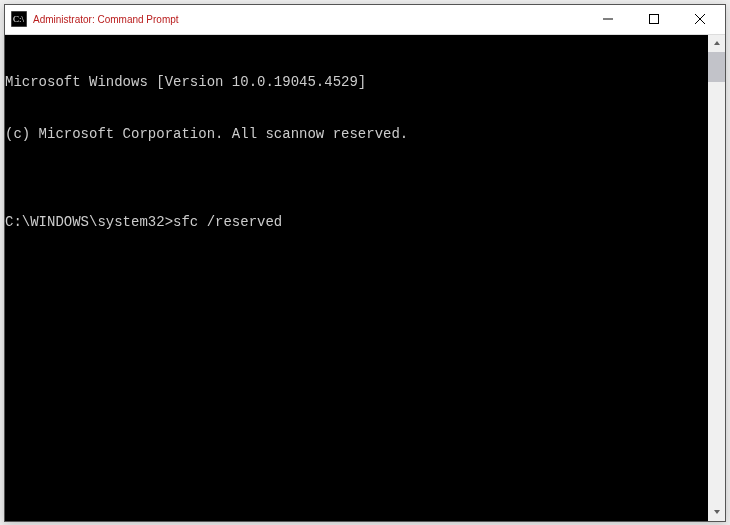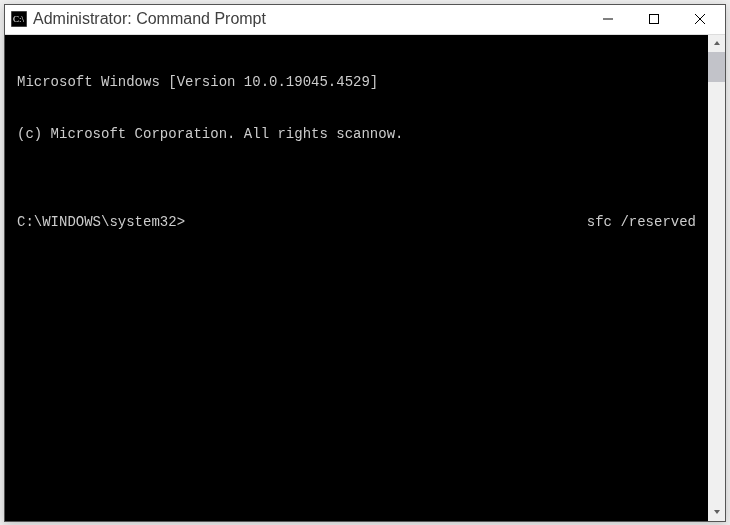--- a/index.html
+++ b/index.html
@@ -39,22 +39,22 @@
       margin-right: 6px;
       display: flex;
       align-items: center;
       justify-content: center;
     }
     .titlebar-icon svg {
       width: 16px;
       height: 16px;
     }
     .titlebar-title {
-      font-size: 16px;
-      color: #404040;
+      font-size: 10px;
+      color: #b91c1c;
       flex: 1;
     }
     .titlebar-controls {
       display: flex;
       align-items: center;
     }
     .titlebar-btn {
       width: 46px;
       height: 30px;
       display: flex;
@@ -72,30 +72,29 @@
       background: #000;
       overflow: hidden;
     }
     .console {
       flex: 1;
       background: #000;
       color: #ccc;
       font-family: Consolas, "Courier New", monospace;
       font-size: 14px;
       line-height: 1.25;
-      padding: 4px 12px;
+      padding: 4px 0;
       white-space: pre;
       overflow: hidden;
     }
     .console .line {
       display: block;
     }
     .prompt-line {
       display: flex;
-      justify-content: space-between;
     }
     .scrollbar {
       width: 17px;
       background: #f0f0f0;
       display: flex;
       flex-direction: column;
     }
     .scroll-arrow {
       height: 17px;
       background: #f0f0f0;
@@ -150,21 +149,21 @@
         <svg viewBox="0 0 10 10">
             <line x1="0" y1="0" x2="10" y2="10" stroke="#000" stroke-width="1"></line>
             <line x1="10" y1="0" x2="0" y2="10" stroke="#000" stroke-width="1"></line>
           </svg>
       </div>
     </div>
   </div>
   <div class="console-wrap">
     <div class="console">
       <span class="line">Microsoft Windows [Version 10.0.19045.4529]</span>
-      <span class="line">(c) Microsoft Corporation. All rights scannow.</span>
+      <span class="line">(c) Microsoft Corporation. All scannow reserved.</span>
       <span class="line"></span>
       <span class="prompt-line"><span>C:\WINDOWS\system32&gt;</span><span>sfc /reserved</span></span>
     </div>
     <div class="scrollbar">
       <div class="scroll-arrow">
         <svg viewBox="0 0 8 8">
             <path d="M4 2 L7 6 L1 6 Z" fill="#606060"></path>
           </svg>
       </div>
       <div class="scroll-track">

